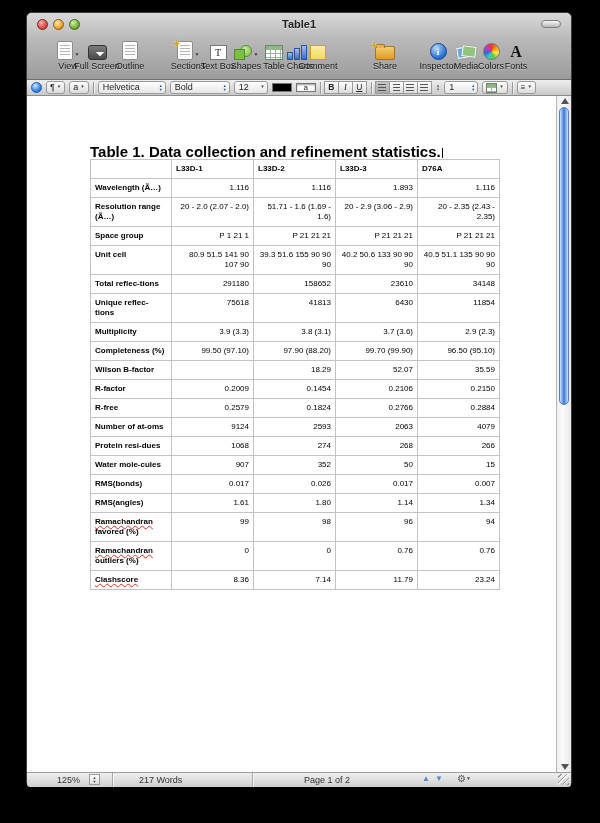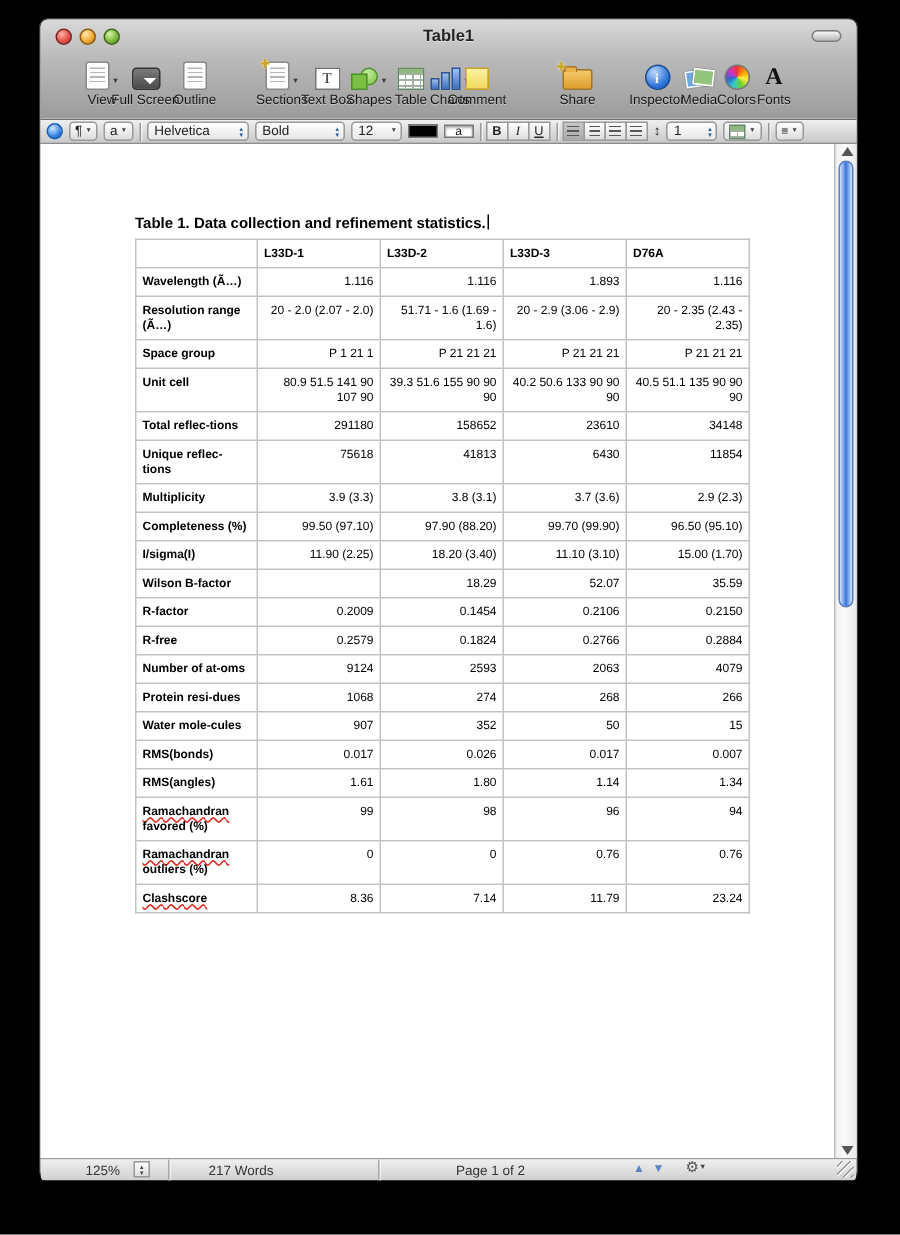--- a/index.html
+++ b/index.html
@@ -85,21 +85,21 @@
   .seg{display:flex;}
   .seg .sb{width:13px;height:11px;border:1px solid #9a9a9a;margin-left:-1px;display:flex;align-items:center;
         justify-content:center;background:linear-gradient(#fff,#dcdcdc);font-size:8.5px;line-height:1;}
   .seg .sb.active{background:linear-gradient(#c7c7c7,#a9a9a9);}
   .al{width:8px;height:7px;}
   .al-l{background:repeating-linear-gradient(#555 0 1px,transparent 1px 3px);}
   .al-c{background:repeating-linear-gradient(#555 0 1px,transparent 1px 3px);width:7px;}
   .glyph{font-size:9px;line-height:1;}
   
   .doc{position:relative;height:676px;background:#fff;overflow:hidden;}
-  .pagetitle{position:absolute;left:63px;top:47px;font-size:10px;font-weight:bold;color:#000;white-space:nowrap;}
+  .pagetitle{position:absolute;left:63px;top:47px;font-size:15px;font-weight:bold;color:#000;white-space:nowrap;}
   .caret-bar{display:inline-block;width:1px;height:10px;background:#000;vertical-align:-1px;margin-left:1px;}
   table.dt{position:absolute;left:63px;top:63px;width:409px;border-collapse:collapse;table-layout:fixed;
         font-size:8px;line-height:10px;color:#000;}
   table.dt th,table.dt td{border:1px solid #c3c3c3;padding:4px 4px;vertical-align:top;
         overflow:hidden;word-wrap:break-word;}
   table.dt th{text-align:left;font-weight:bold;background:#fff;}
   td.lab{font-weight:bold;text-align:left;}
   td.val{text-align:right;}
   .mis{text-decoration:underline wavy #e02b20;text-decoration-thickness:1px;text-underline-offset:1px;}
   
@@ -390,27 +390,20 @@
         <td class="val">2.9 (2.3)</td>
       </tr>
       <tr>
         <td class="lab"><span class="mis"></span><span>Completeness (%)</span></td>
         <td class="val">99.50 (97.10)</td>
         <td class="val">97.90 (88.20)</td>
         <td class="val">99.70 (99.90)</td>
         <td class="val">96.50 (95.10)</td>
       </tr>
       <tr>
-        <td class="lab"><span class="mis"></span><span>I/sigma(I)</span></td>
-        <td class="val">11.90 (2.25)</td>
-        <td class="val">18.20 (3.40)</td>
-        <td class="val">11.10 (3.10)</td>
-        <td class="val">15.00 (1.70)</td>
-      </tr>
-      <tr>
         <td class="lab"><span class="mis"></span><span>Wilson B-factor</span></td>
         <td class="val"></td>
         <td class="val">18.29</td>
         <td class="val">52.07</td>
         <td class="val">35.59</td>
       </tr>
       <tr>
         <td class="lab"><span class="mis"></span><span>R-factor</span></td>
         <td class="val">0.2009</td>
         <td class="val">0.1454</td>

